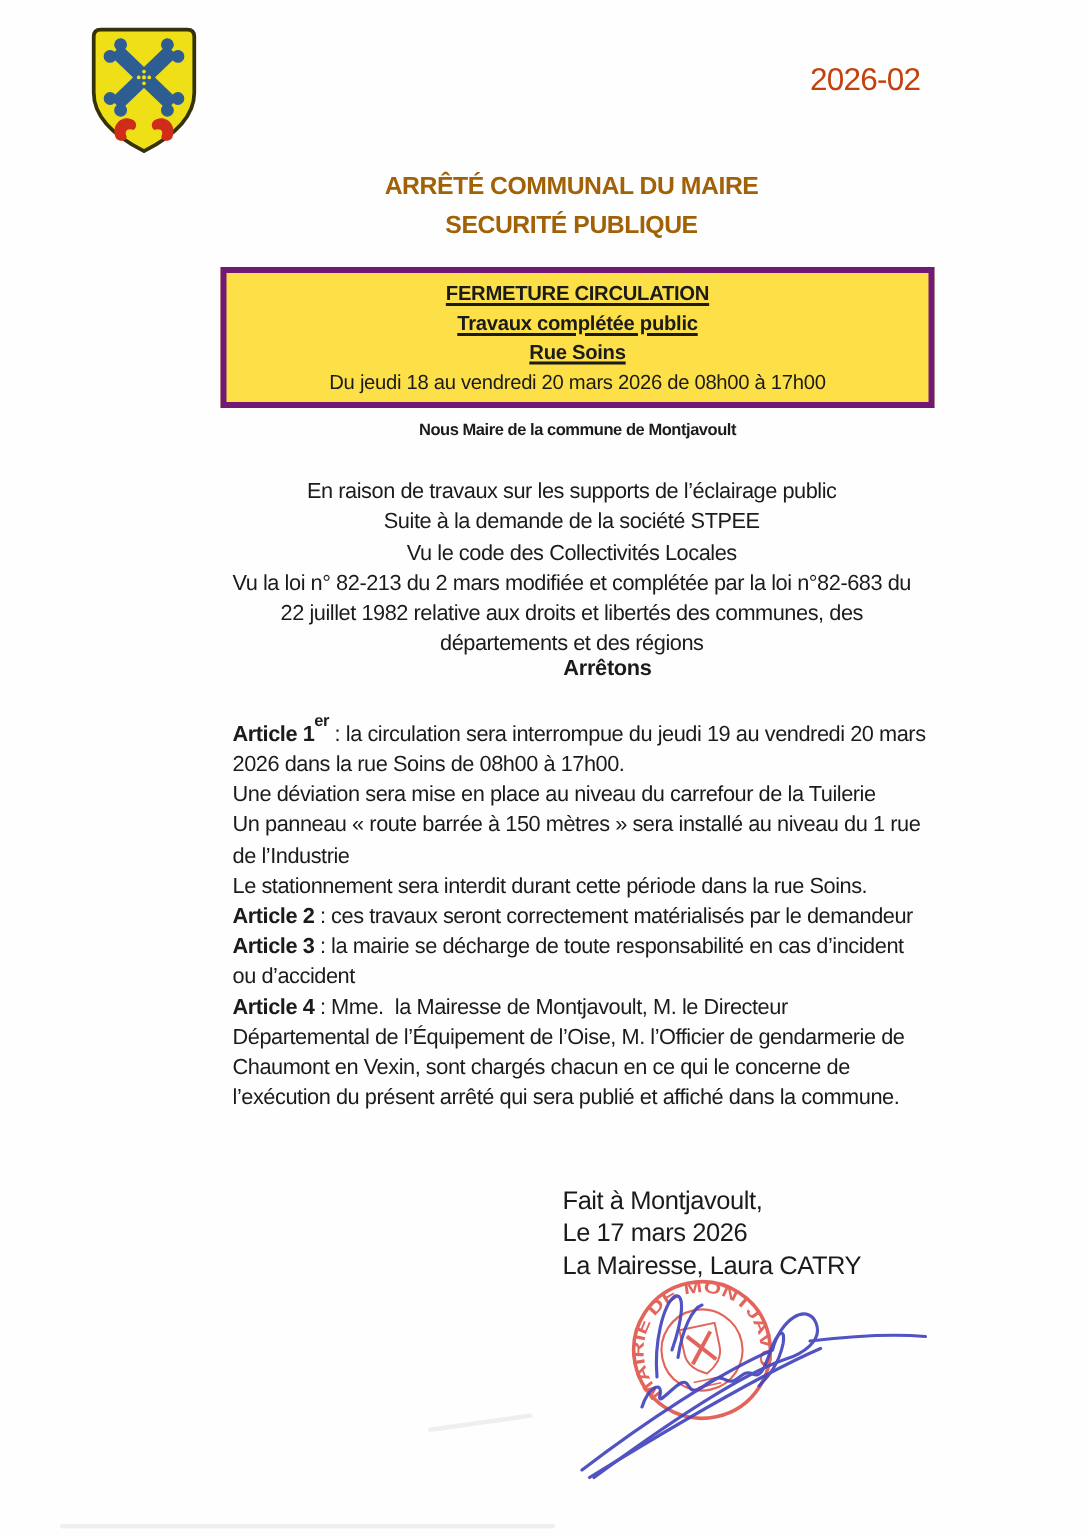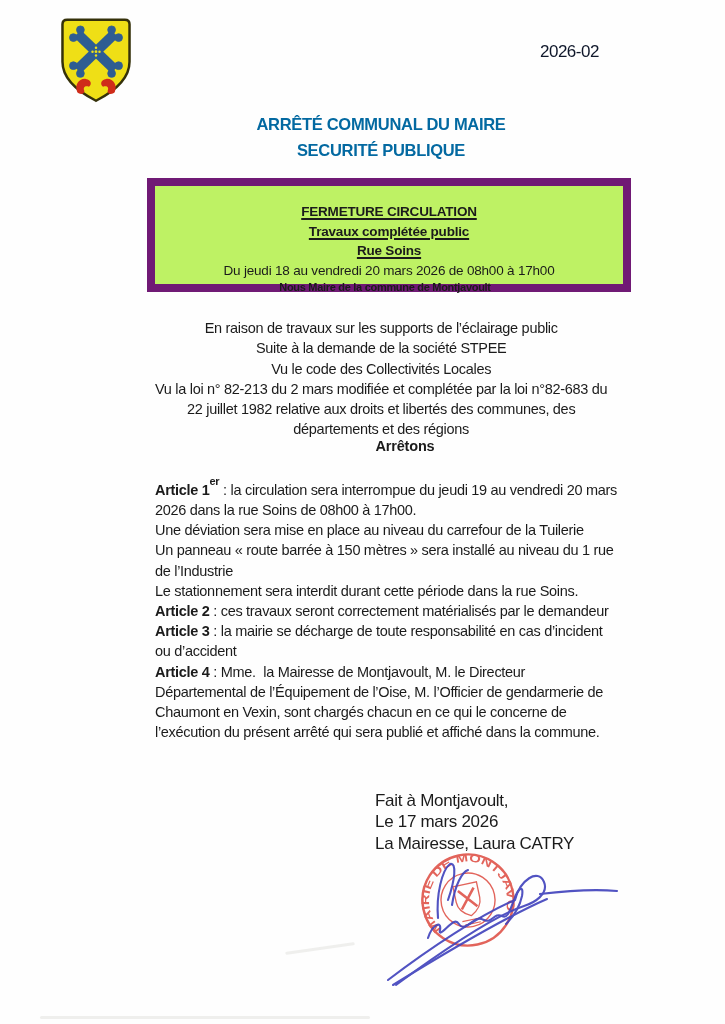--- a/index.html
+++ b/index.html
@@ -13,37 +13,37 @@
     color: #1b1b1b;
   }
   .abs { position: absolute; }
 
   
   .coa { left: 57px; top: 15px; width: 78px; height: 92px; }
 
   
   .doc-number {
     left: 540px; top: 42px;
-    font-size: 17px; letter-spacing: -0.5px;
-    color: #0f172a;
+    font-size: 21px; letter-spacing: -0.5px;
+    color: #c2410c;
   }
 
   
   .title-block { left: 45px; top: 111px; width: 672px; text-align: center; }
   .title-line {
     font-weight: bold; font-size: 16.5px; letter-spacing: -0.3px;
-    line-height: 26px; color: #0369a1; white-space: pre;
+    line-height: 26px; color: #a16207; white-space: pre;
   }
 
   
   .notice-box {
     left: 147px; top: 178px; width: 468px; height: 82px;
-    border: 8px solid #701a75;
-    text-align: center; padding-top: 16px;
-    background: #bef264;
+    border: 4px solid #701a75;
+    text-align: center; padding-top: 4px;
+    background: #fde047;
   }
   .notice-line {
     font-size: 13.5px; line-height: 19.5px; white-space: pre; letter-spacing: -0.2px;
   }
   .notice-line.u {
     font-weight: bold;
     text-decoration: underline;
     text-decoration-thickness: 1.5px;
     text-underline-offset: 2px;
   }

